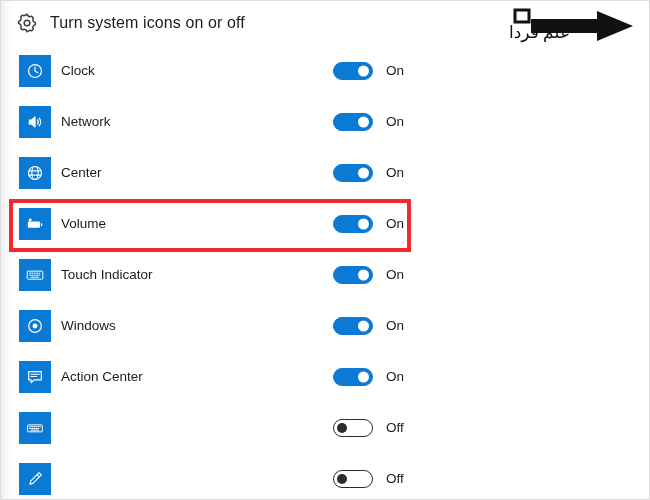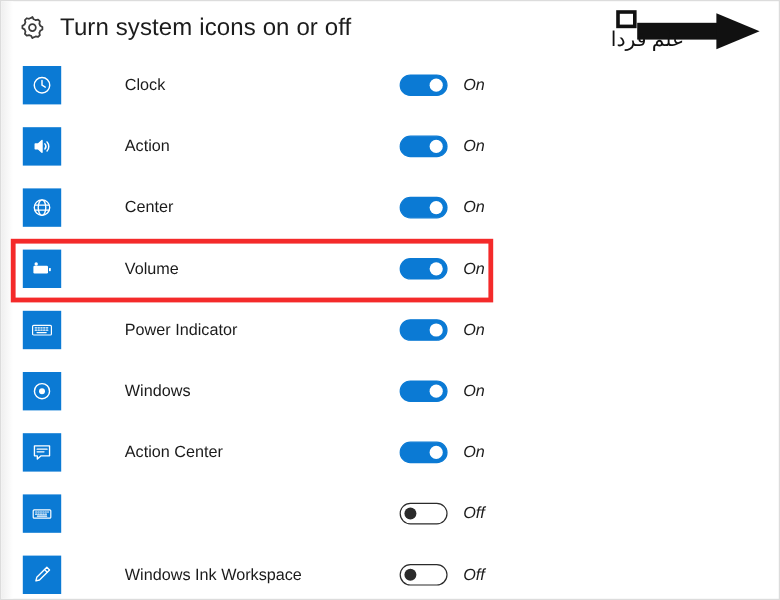--- a/index.html
+++ b/index.html
@@ -46,21 +46,21 @@
     z-index: 2;
   }
   .gear-icon {
     width: 22px;
     height: 22px;
     margin-left: 15px;
     flex: 0 0 auto;
     display: block;
   }
   .page-title {
-    font-size: 20px;
+    font-size: 16px;
     color: #1c1c1c;
     margin-left: 12px;
     white-space: nowrap;
     letter-spacing: 0.1px;
   }
 
   
   .watermark {
     position: absolute;
     right: 8px;
@@ -87,21 +87,20 @@
     left: 0;
     top: 44px;
     width: 650px;
     z-index: 1;
   }
   .row {
     position: relative;
     height: 51px;
     display: flex;
     align-items: center;
-    gap: 43px;
   }
   .tile {
     position: relative;
     width: 32px;
     height: 32px;
     margin-left: 18px;
     background: #0b7ad4;
     flex: 0 0 auto;
     display: flex;
     align-items: center;
@@ -154,21 +153,20 @@
     left: 3px;
     width: 10px;
     height: 10px;
     background: #2b2b2b;
   }
   .state-label {
     font-size: 13.5px;
     color: #1b1b1b;
     margin-left: 13px;
     white-space: nowrap;
-    font-style: italic;
   }
 
   
   .highlight-box {
     position: absolute;
     left: 8px;
     top: 198px;
     width: 402px;
     height: 53px;
     border: 4px solid #f42a2a;
@@ -218,21 +216,21 @@
     </div>
 
     <div class="row">
       <div class="tile">
         <svg width="18" height="18" viewBox="0 0 24 24" fill="none" stroke="#ffffff" stroke-width="1.6">
           <path d="M4.5 9.3h3.2L12 5.4v13.2l-4.3-3.9H4.5z" fill="#ffffff" stroke-linejoin="round"></path>
           <path d="M15.2 9.2a4.2 4.2 0 0 1 0 5.6" stroke-linecap="round"></path>
           <path d="M17.6 7.0a7.4 7.4 0 0 1 0 10.0" stroke-linecap="round"></path>
         </svg>
       </div>
-      <div class="row-label">Action</div>
+      <div class="row-label">Network</div>
       <div class="toggle-wrap">
         <div class="toggle on">
             <span class="knob"></span>
           </div>
         <div class="state-label">On</div>
       </div>
     </div>
 
     <div class="row">
       <div class="tile">
@@ -268,21 +266,21 @@
       </div>
     </div>
 
     <div class="row">
       <div class="tile">
         <svg width="20" height="20" viewBox="0 0 24 24" fill="none" stroke="#ffffff" stroke-width="1.2">
           <rect x="2.6" y="7.4" width="18.8" height="9.6" rx="1.1"></rect>
           <path d="M5.2 9.8h1.4M8.0 9.8h1.4M10.8 9.8h1.4M13.6 9.8h1.4M16.4 9.8h1.4M5.2 12.2h1.4M8.0 12.2h1.4M10.8 12.2h1.4M13.6 12.2h1.4M16.4 12.2h1.4M7.0 14.6h9.2" stroke-linecap="round"></path>
         </svg>
       </div>
-      <div class="row-label">Power Indicator</div>
+      <div class="row-label">Touch Indicator</div>
       <div class="toggle-wrap">
         <div class="toggle on">
             <span class="knob"></span>
           </div>
         <div class="state-label">On</div>
       </div>
     </div>
 
     <div class="row">
       <div class="tile">
@@ -331,21 +329,20 @@
       </div>
     </div>
 
     <div class="row">
       <div class="tile">
         <svg width="18" height="18" viewBox="0 0 24 24" fill="none" stroke="#ffffff" stroke-width="1.5">
           <path d="M17.4 3.6l3.0 3.0-11.2 11.2-4.0 1.0 1.0-4.0z" stroke-linejoin="round"></path>
           <path d="M14.8 6.2l3.0 3.0" stroke-linecap="round"></path>
         </svg>
       </div>
-      <div class="row-label">Windows Ink Workspace</div>
       <div class="toggle-wrap">
         <div class="toggle off">
             <span class="knob"></span>
           </div>
         <div class="state-label">Off</div>
       </div>
     </div>
 
   </div>
 

